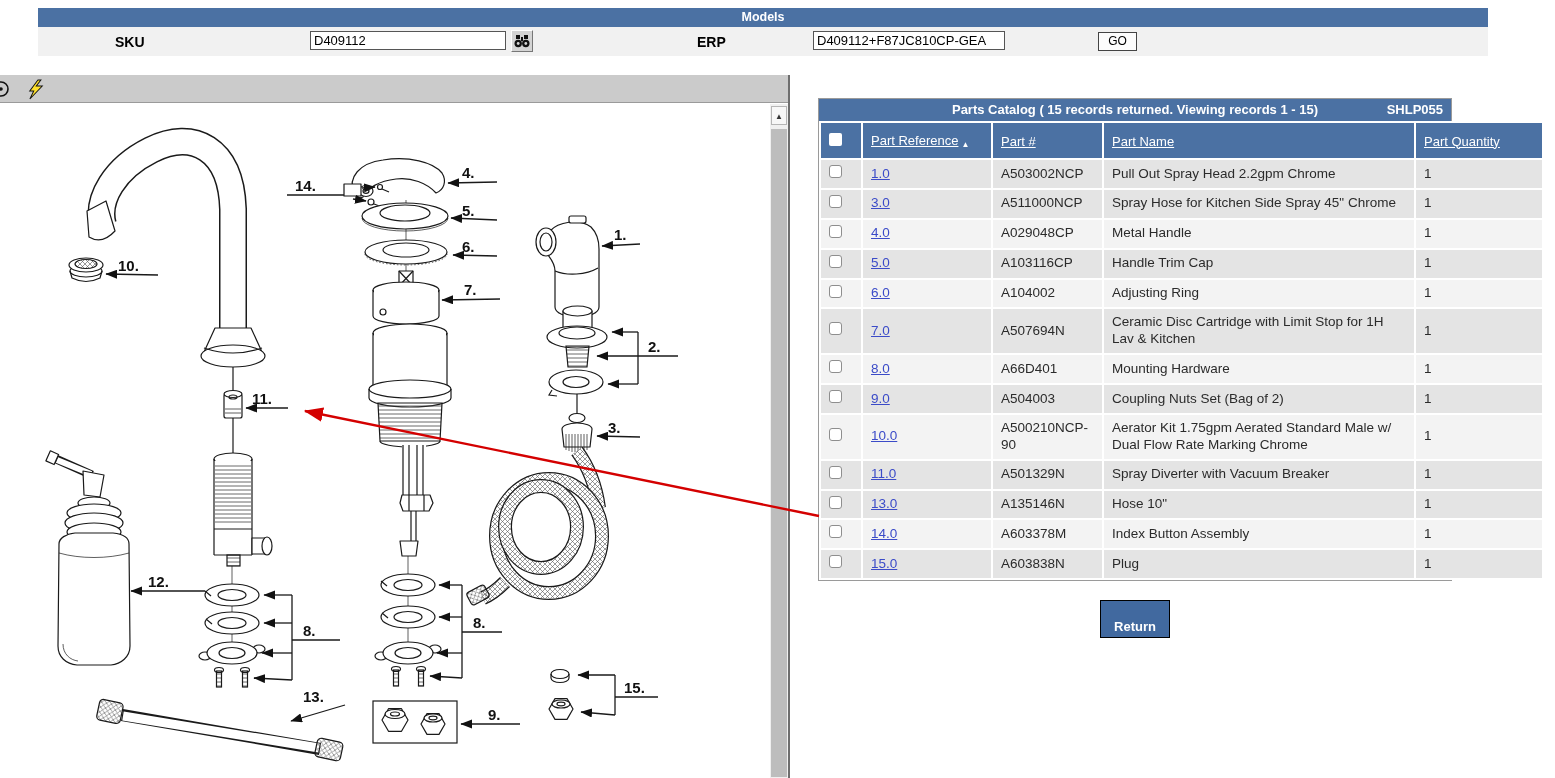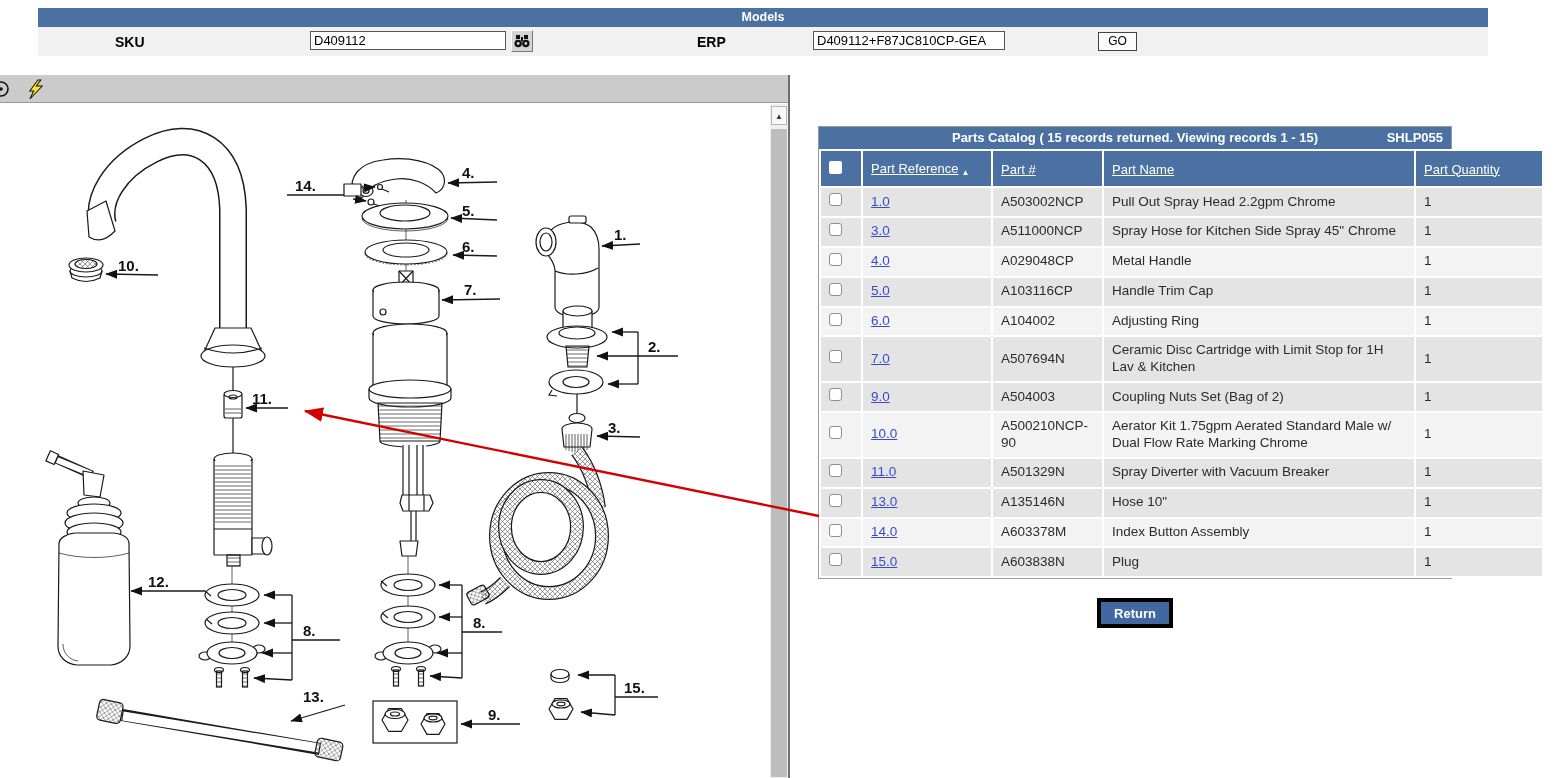--- a/index.html
+++ b/index.html
@@ -47,40 +47,40 @@
   .thr { fill:url(#thr); stroke:#1a1a1a; stroke-width:1.2; }
   .xh2 { fill:url(#xh);  stroke:#1a1a1a; stroke-width:1.2; }
   .co  { font-family:"Liberation Sans", sans-serif; font-size:15px; font-weight:bold; fill:#111; }
   .tubeO { fill:none; stroke:#1a1a1a; stroke-width:28; }
   .tubeI { fill:none; stroke:#fff;    stroke-width:25; }
   .hoseO { fill:none; stroke:#1a1a1a; stroke-width:14; }
   .hoseW { fill:none; stroke:#fff;    stroke-width:11.5; }
   .hoseP { fill:none; stroke:url(#xh);stroke-width:11.5; }
 
   
-  .right-panel { position:absolute; left:818px; top:98px; width:634px;margin-top:28px; }
+  .right-panel { position:absolute; left:818px; top:98px; width:634px; }
   .catalog { border:1px solid #9a9a9a; background:#fff; }
   .catalog-title { position:relative; height:22px; background:#4b71a3; color:#fff;
                    font-size:13px; font-weight:bold; line-height:22px; text-align:center; }
   .catalog-code { position:absolute; right:8px; top:0; }
   table.parts { border-collapse:separate; border-spacing:2px; width:100%; table-layout:fixed; background:#fff; }
   table.parts th { background:#4b71a3; color:#fff; font-size:13px; text-align:left;
                    padding:10px 8px 9px 8px; vertical-align:middle; }
   table.parts th .hdr { text-decoration:underline; font-weight:normal; cursor:pointer; }
   .sort-icon { font-size:8px; margin-left:3px; vertical-align:-2px; }
   .select-all { display:inline-block; width:13px; height:13px; background:#fff; border-radius:2px; cursor:pointer; }
   table.parts td { font-size:13.5px; color:#2b2b2b; padding:5px 8px; vertical-align:middle;
                    line-height:1.25; overflow:hidden; }
   tr.odd  td { background:#e4e4e4; }
   tr.even td { background:#f3f3f3; }
   a.ref { color:#3b4bc8; text-decoration:underline; }
   input[type="checkbox"] { appearance:none; -webkit-appearance:none; width:13px; height:13px;
                            border:1px solid #8e8e8e; border-radius:3px; background:#fff; margin:0; cursor:pointer; }
   .return-btn { display:block; margin:19px auto 0 auto; background:#41699f; color:#fff; font-weight:bold;
-                font-size:13px; border:4px solid #000000; padding:4px 13px 3px 13px;
+                font-size:13px; border:1px solid #000000; padding:18px 13px 3px 13px;
                 font-family:"Liberation Sans", sans-serif; cursor:pointer; }
 
   .red-overlay { position:absolute; left:0; top:0; width:1555px; height:778px;
                  pointer-events:none; z-index:40; }
 </style>
 </head>
 <body>
 
 <div class="page">
 
@@ -495,20 +495,27 @@
               <td class="c-name">Adjusting Ring</td>
               <td class="c-qty">1</td>
             </tr>
             <tr class="odd">
               <td class="c-check"><input type="checkbox" style=""></td>
               <td class="c-ref"><a class="ref" href="#">7.0</a></td>
               <td class="c-part">A507694N</td>
               <td class="c-name">Ceramic Disc Cartridge with Limit Stop for 1H Lav &amp; Kitchen</td>
               <td class="c-qty">1</td>
             </tr>
+            <tr class="even">
+              <td class="c-check"><input type="checkbox" style=""></td>
+              <td class="c-ref"><a class="ref" href="#">8.0</a></td>
+              <td class="c-part">A66D401</td>
+              <td class="c-name">Mounting Hardware</td>
+              <td class="c-qty">1</td>
+            </tr>
             <tr class="odd">
               <td class="c-check"><input type="checkbox" style=""></td>
               <td class="c-ref"><a class="ref" href="#">9.0</a></td>
               <td class="c-part">A504003</td>
               <td class="c-name">Coupling Nuts Set (Bag of 2)</td>
               <td class="c-qty">1</td>
             </tr>
             <tr class="even">
               <td class="c-check"><input type="checkbox" style=""></td>
               <td class="c-ref"><a class="ref" href="#">10.0</a></td>

